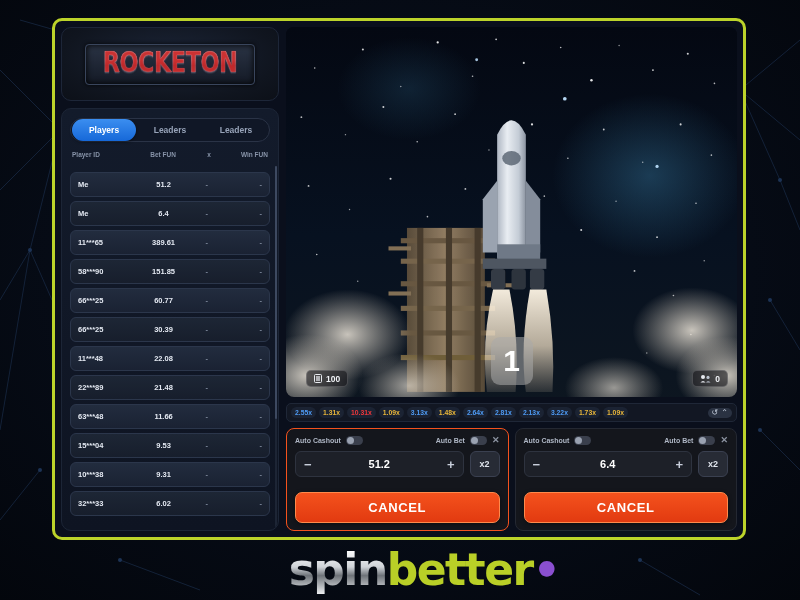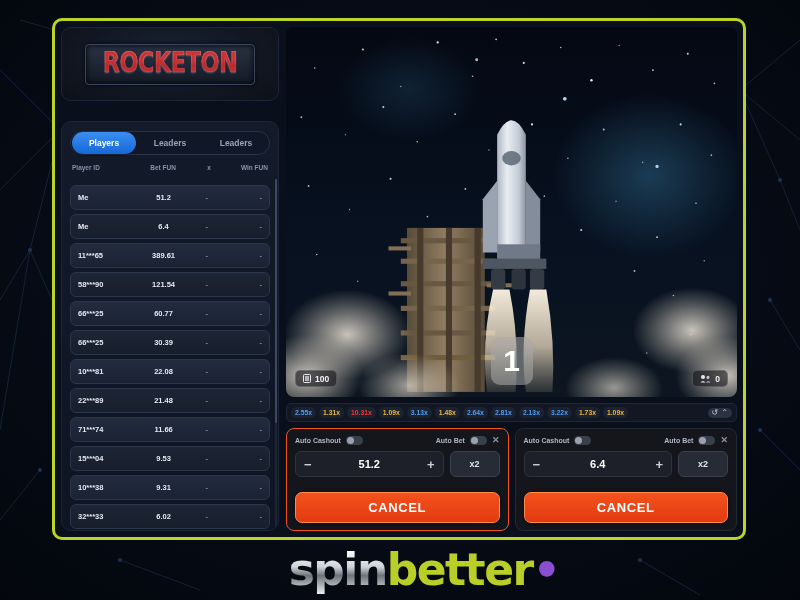--- a/index.html
+++ b/index.html
@@ -27,21 +27,21 @@
     display: flex;
     padding: 6px;
     gap: 7px;
   }
 
   
   #left-col {
     width: 218px;
     display: flex;
     flex-direction: column;
-    gap: 20px;
+    gap: 7px;
     flex: none;
   }
 
   #logo-card {
     height: 74px;
     border-radius: 10px;
     background: radial-gradient(ellipse at 50% 40%, #1b2436 0%, #10151f 70%, #0c1018 100%);
     border: 1px solid #1d2638;
     display: flex; align-items: center; justify-content: center;
     flex: none;
@@ -199,21 +199,21 @@
     height: 17px;
     padding: 0 7px;
     border-radius: 5px;
     background: rgba(20,20,24,.62);
     border: 1px solid rgba(255,255,255,.18);
     display: flex; align-items: center; gap: 4px;
     color: #f0f2f6;
     font-size: 8.5px;
     font-weight: bold;
   }
-  #badge-balance { left: 9px; margin-top: 26px; }
+  #badge-balance { left: 20px; margin-top: 26px; }
   #badge-players { right: 9px; }
 
   
   #hist {
     height: 19px;
     border-radius: 5px;
     background: #121723;
     border: 1px solid #1f2737;
     display: flex;
     align-items: center;
@@ -290,21 +290,21 @@
     display: flex; align-items: center;
     padding: 0 8px;
     min-width: 0;
   }
   .step-btn { color: #c8cedb; font-size: 13px; font-weight: bold; cursor: pointer; line-height: 1; }
   .amount {
     flex: 1; text-align: center;
     color: #fff; font-size: 11px; font-weight: bold;
   }
   .x2-btn {
-    width: 50px; height: 26px;
+    width: 30px; height: 26px;
     border-radius: 6px;
     background: #272b35;
     border: 1px solid #3a4050;
     color: #dfe4ec;
     font-size: 9px; font-weight: bold;
     display: flex; align-items: center; justify-content: center;
     cursor: pointer;
     flex: none;
   }
   .cancel-btn {
@@ -426,50 +426,50 @@
             <div class="c-win">-</div>
           </div>
           <div class="row">
             <div class="c-pid">11***65</div>
             <div class="c-bet">389.61</div>
             <div class="c-x">-</div>
             <div class="c-win">-</div>
           </div>
           <div class="row alt">
             <div class="c-pid">58***90</div>
-            <div class="c-bet">121.54</div>
+            <div class="c-bet">151.85</div>
             <div class="c-x">-</div>
             <div class="c-win">-</div>
           </div>
           <div class="row">
             <div class="c-pid">66***25</div>
             <div class="c-bet">60.77</div>
             <div class="c-x">-</div>
             <div class="c-win">-</div>
           </div>
           <div class="row alt">
             <div class="c-pid">66***25</div>
             <div class="c-bet">30.39</div>
             <div class="c-x">-</div>
             <div class="c-win">-</div>
           </div>
           <div class="row">
-            <div class="c-pid">10***81</div>
+            <div class="c-pid">11***48</div>
             <div class="c-bet">22.08</div>
             <div class="c-x">-</div>
             <div class="c-win">-</div>
           </div>
           <div class="row alt">
             <div class="c-pid">22***89</div>
             <div class="c-bet">21.48</div>
             <div class="c-x">-</div>
             <div class="c-win">-</div>
           </div>
           <div class="row">
-            <div class="c-pid">71***74</div>
+            <div class="c-pid">63***48</div>
             <div class="c-bet">11.66</div>
             <div class="c-x">-</div>
             <div class="c-win">-</div>
           </div>
           <div class="row alt">
             <div class="c-pid">15***04</div>
             <div class="c-bet">9.53</div>
             <div class="c-x">-</div>
             <div class="c-win">-</div>
           </div>

